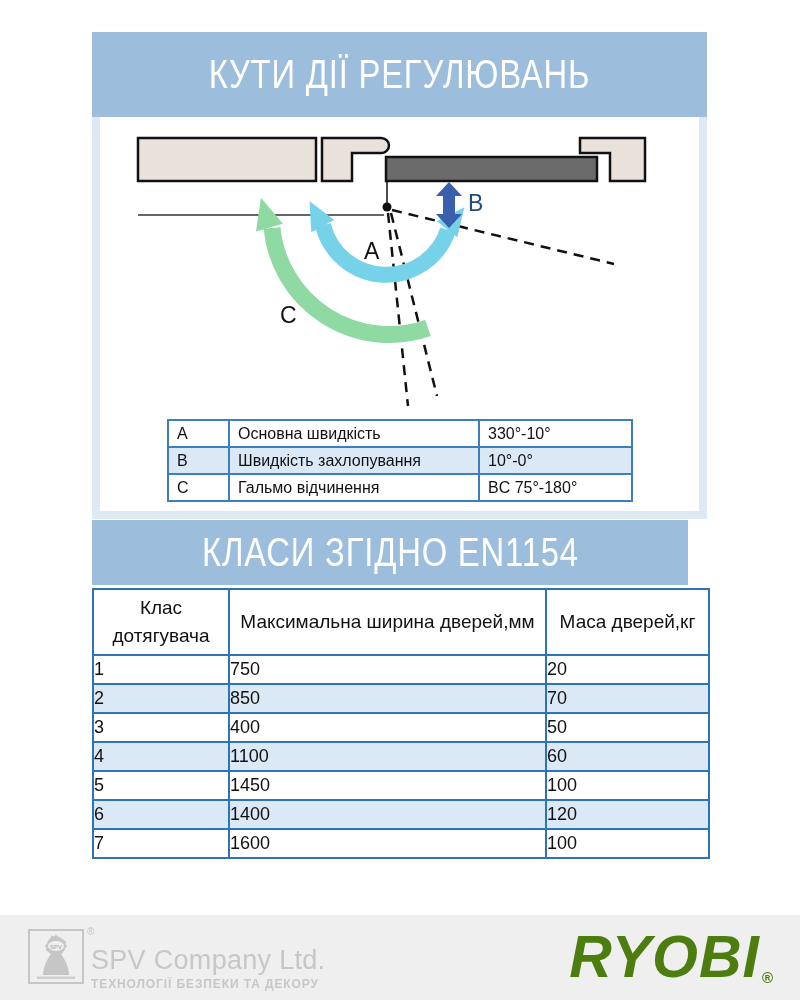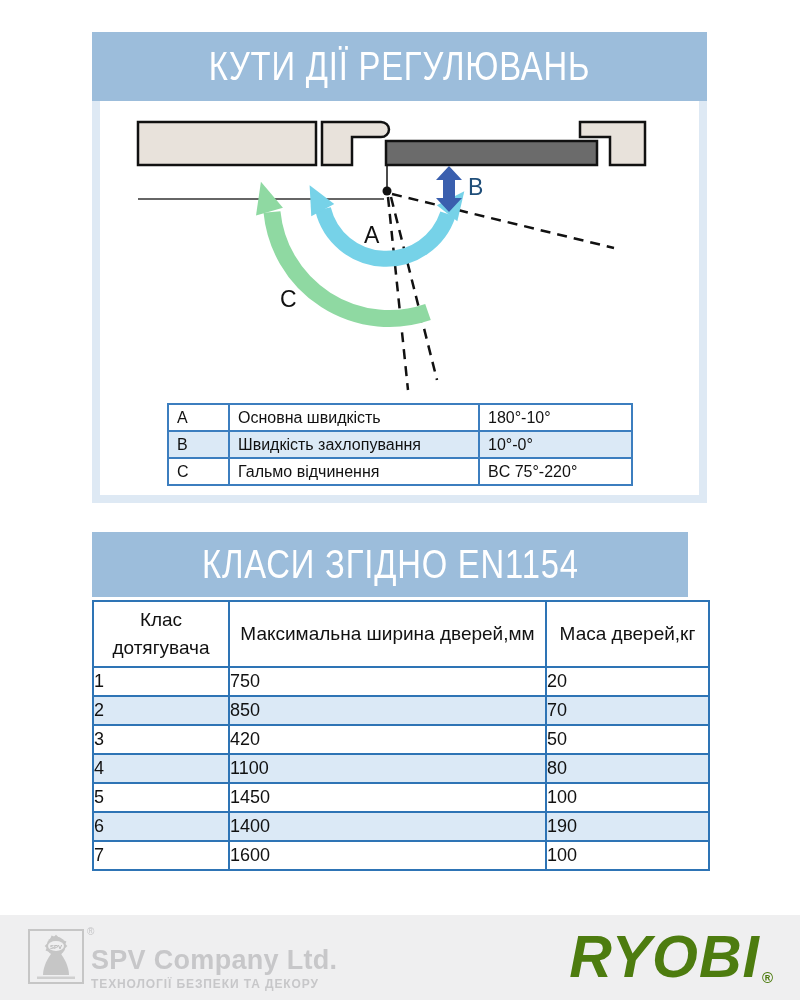--- a/index.html
+++ b/index.html
@@ -4,42 +4,42 @@
 <style>
   *{margin:0;padding:0;box-sizing:border-box}
   html,body{width:800px;height:1000px;background:#fff;font-family:"Liberation Sans",sans-serif}
   .page{position:relative;width:800px;height:1000px;background:#fff;overflow:hidden}
 
   .band{background:#9cbddb;color:#fff;display:flex;align-items:center;justify-content:center;overflow:hidden}
   .band .cond{display:inline-block;transform:scaleX(.8);font-size:41px;font-weight:400;letter-spacing:1px;white-space:nowrap}
 
   
   .sec1{position:absolute;left:92px;top:32px;width:615px}
-  .sec1 .band{height:69px}
+  .sec1 .band{height:85px}
   .panel{position:relative;height:402px;background:#fff;border:8px solid #dee9f4;border-top:none}
   .diagram{position:absolute;left:0;top:0}
 
   .legend{position:absolute;left:67px;top:302px;width:464px;border-collapse:collapse;table-layout:fixed}
   .legend td{border:2px solid #3c7ebf;height:27px;font-size:16px;color:#111;background:#fff;padding:0 4px 0 8px;white-space:nowrap;overflow:hidden}
   .legend tr.alt td{background:#dbe9f6}
 
   
-  .sec2{position:absolute;left:92px;top:532px;width:596px}
+  .sec2{position:absolute;left:92px;top:520px;width:596px}
   .sec2 .band{height:65px}
   .classes{margin-top:3px;width:616px;border-collapse:collapse;table-layout:fixed;border:2.5px solid #2e74b5}
   .classes th{border:2px solid #2e74b5;height:66px;font-size:19px;font-weight:400;color:#111;background:#fff;line-height:1.45;padding:0 6px}
   .classes td{border:2px solid #2e74b5;height:29px;font-size:18px;color:#111;background:#fff}
   .classes tr.alt td{background:#dbe9f6}
 
   
   .footer{position:absolute;left:0;top:915px;width:800px;height:85px;background:#efeff0}
   .spv-box{position:absolute;left:28px;top:14px;width:56px;height:55px;border:2px solid #c6c6c6;background:#efeff0}
   .spv-reg{position:absolute;left:87px;top:11px;font-size:10px;color:#c4c4c6}
   .spv-text{position:absolute;left:91px;top:31px;color:#c7c7c9}
-  .spv-name{font-size:27px;font-weight:700;letter-spacing:.3px;line-height:1.05;white-space:nowrap}
+  .spv-name{font-size:27px;font-weight:400;letter-spacing:.3px;line-height:1.05;white-space:nowrap}
   .spv-tagline{display:inline-block;font-size:12px;font-weight:700;letter-spacing:.9px;border-bottom:2px solid #c7c7c9;padding:1px 6px 10px 0;white-space:nowrap}
   .ryobi{position:absolute;right:28px;top:13px;font-size:59px;font-weight:700;font-style:italic;letter-spacing:1px;color:#4d7c0f;line-height:1;white-space:nowrap}
   .ryobi .reg{font-size:15px;font-style:normal;vertical-align:baseline;position:relative;top:6px;left:2px}
 </style>
 </head>
 <body>
 
 <div class="page">
 
   <section class="sec1">
@@ -88,31 +88,31 @@
       <table class="legend">
         <colgroup>
             <col style="width:61px">
             <col style="width:250px">
             <col style="width:153px">
           </colgroup>
         <tbody>
           <tr>
             <td>A</td>
             <td>Основна швидкість</td>
-            <td>180°-10°</td>
+            <td>330°-10°</td>
           </tr>
           <tr class="alt">
             <td>B</td>
             <td>Швидкість захлопування</td>
             <td>10°-0°</td>
           </tr>
           <tr>
             <td>C</td>
             <td>Гальмо відчинення</td>
-            <td>BC 75°-220°</td>
+            <td>BC 75°-180°</td>
           </tr>
         </tbody>
       </table>
     </div>
   </section>
 
   <section class="sec2">
     <div class="band">
       <span class="cond">КЛАСИ ЗГІДНО EN1154</span>
     </div>
@@ -136,37 +136,37 @@
           <td>750</td>
           <td>20</td>
         </tr>
         <tr class="alt">
           <td>2</td>
           <td>850</td>
           <td>70</td>
         </tr>
         <tr>
           <td>3</td>
-          <td>420</td>
+          <td>400</td>
           <td>50</td>
         </tr>
         <tr class="alt">
           <td>4</td>
           <td>1100</td>
-          <td>80</td>
+          <td>60</td>
         </tr>
         <tr>
           <td>5</td>
           <td>1450</td>
           <td>100</td>
         </tr>
         <tr class="alt">
           <td>6</td>
           <td>1400</td>
-          <td>190</td>
+          <td>120</td>
         </tr>
         <tr>
           <td>7</td>
           <td>1600</td>
           <td>100</td>
         </tr>
       </tbody>
     </table>
   </section>
 

